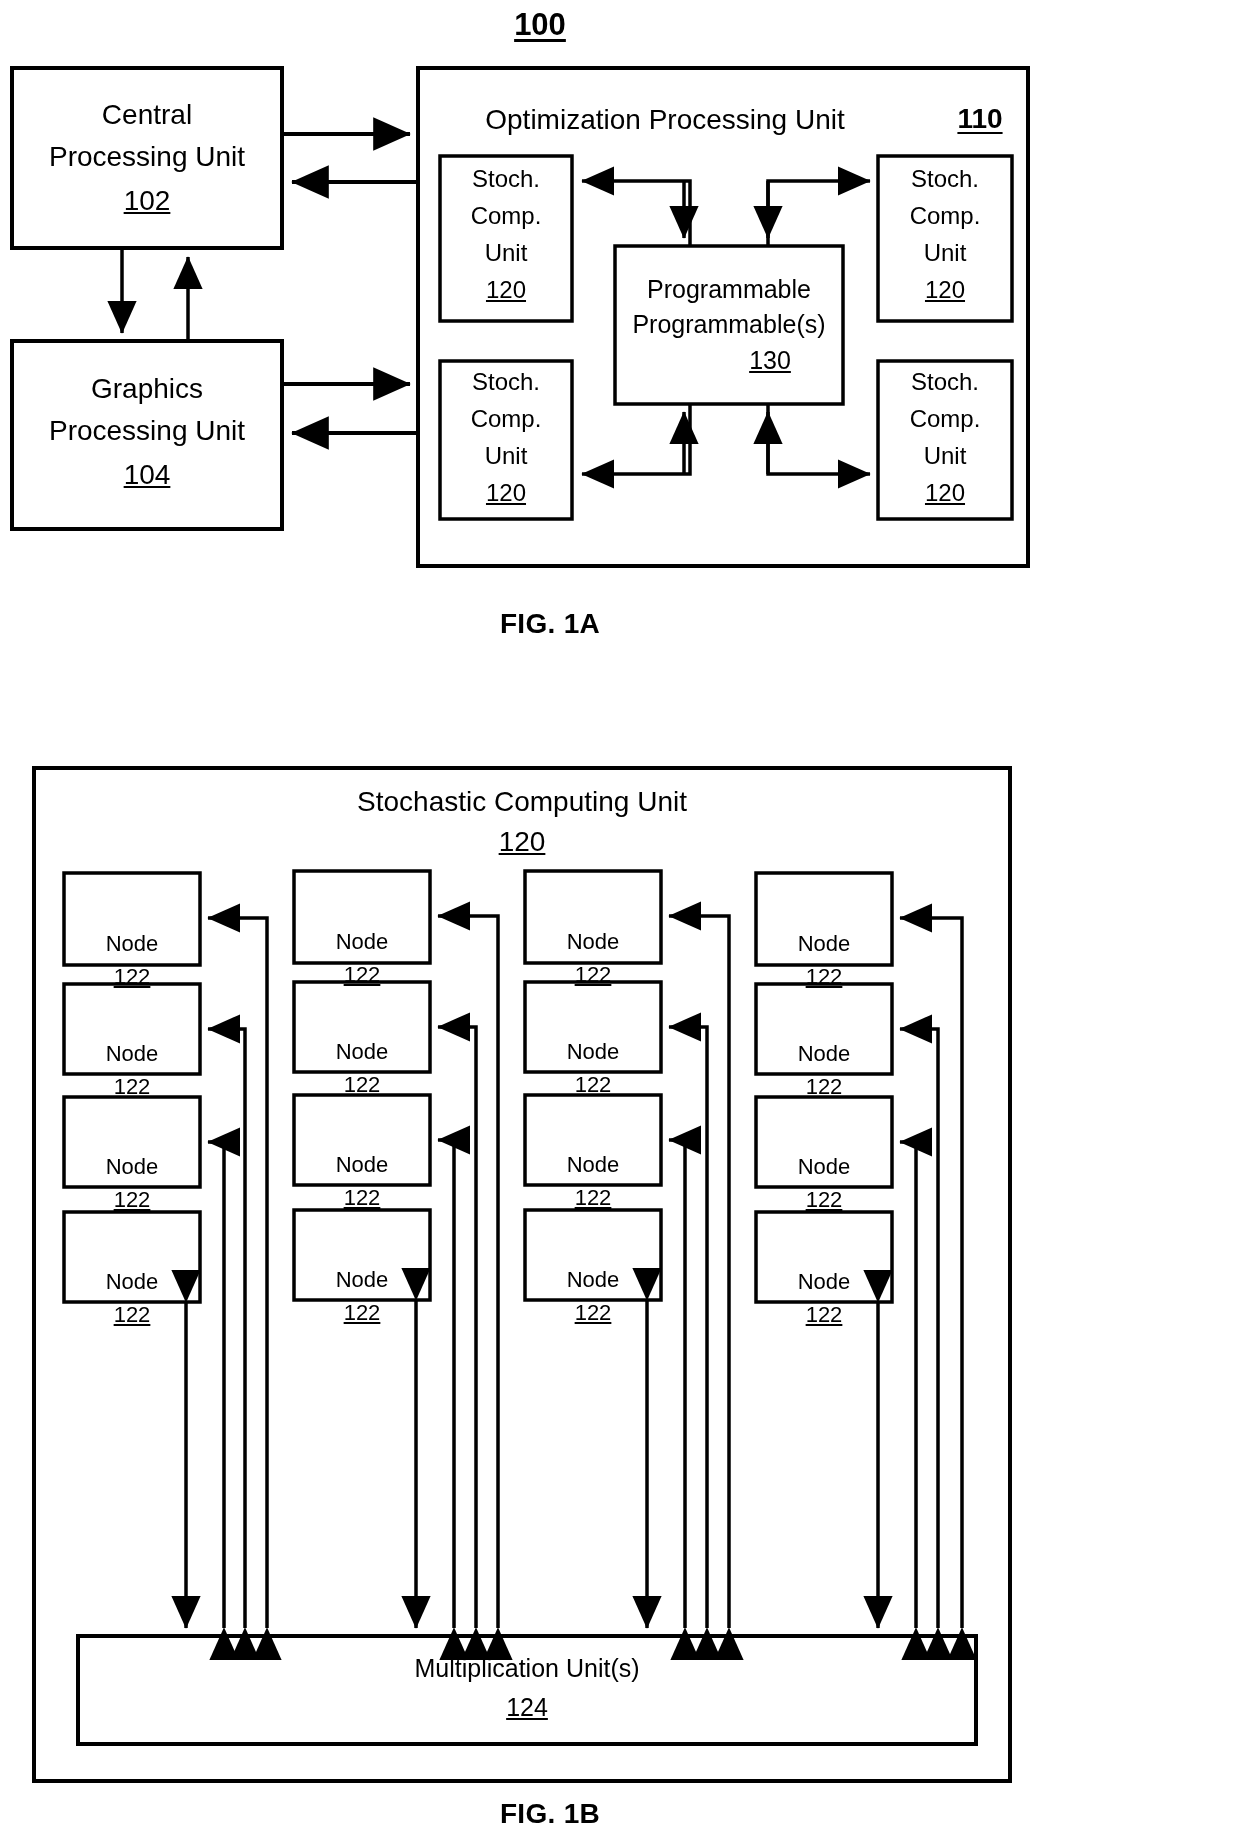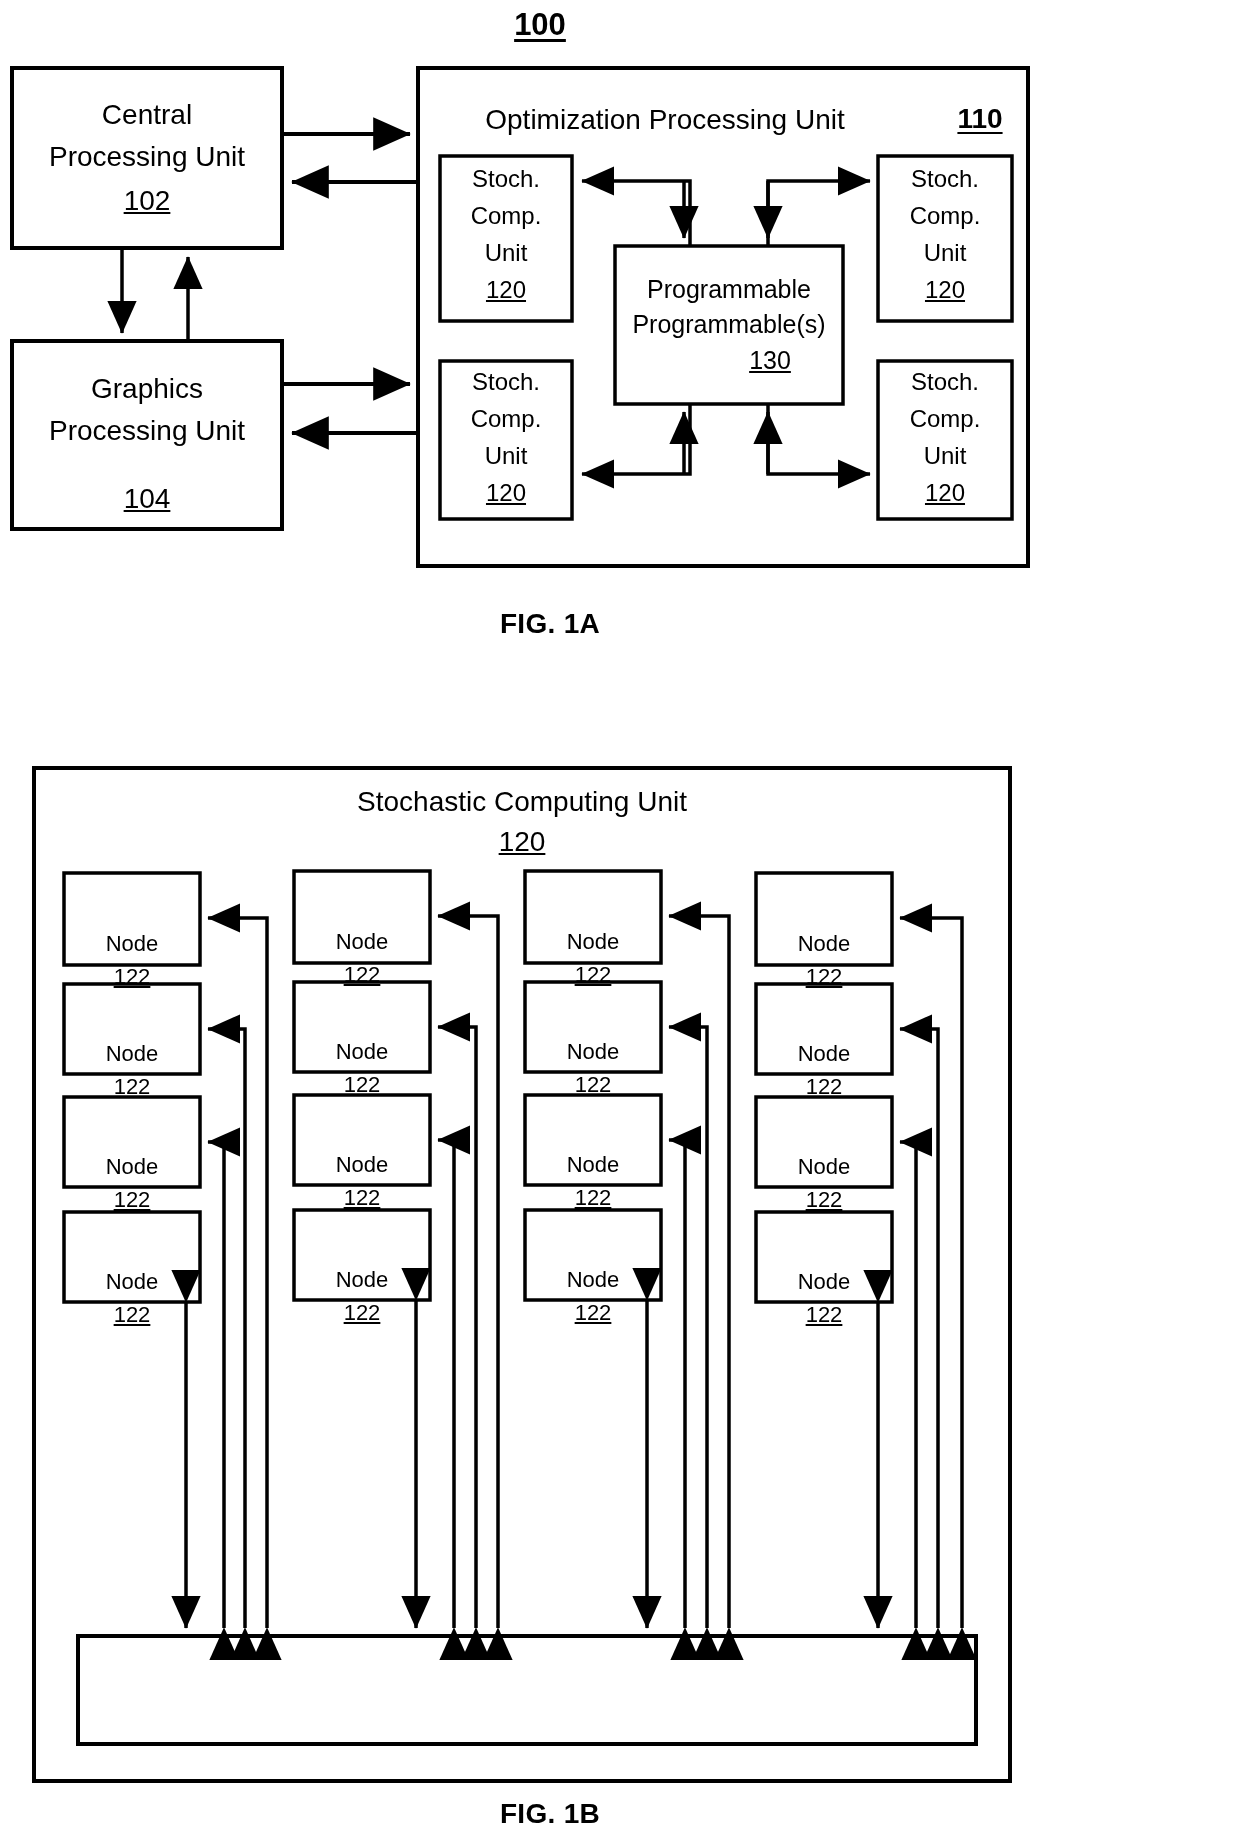--- a/index.html
+++ b/index.html
@@ -160,21 +160,21 @@
   </svg>
 
   <div class="lbl fig-num" style="left:490px; top:8px; width:100px;">100</div>
 
   <div class="lbl box-title-lg" style="left:12px; top:99px; width:270px;">Central</div>
   <div class="lbl box-title-lg" style="left:12px; top:141px; width:270px;">Processing Unit</div>
   <div class="lbl box-title-lg ref-num" style="left:12px; top:185px; width:270px;">102</div>
 
   <div class="lbl box-title-lg" style="left:12px; top:373px; width:270px;">Graphics</div>
   <div class="lbl box-title-lg" style="left:12px; top:415px; width:270px;">Processing Unit</div>
-  <div class="lbl box-title-lg ref-num" style="left:12px; top:483px; width:270px;">104</div>
+  <div class="lbl box-title-lg ref-num" style="left:12px; top:459px; width:270px;">104</div>
 
   <div class="lbl opu-title" style="left:430px; top:104px; width:470px; text-align:center;">Optimization Processing Unit</div>
   <div class="lbl fig-num" style="left:940px; top:103px; width:80px; font-size:28px;">110</div>
 
   <div class="lbl box-title-sm" style="left:440px; top:166px; width:132px;">Stoch.</div>
   <div class="lbl box-title-sm" style="left:440px; top:203px; width:132px;">Comp.</div>
   <div class="lbl box-title-sm" style="left:440px; top:240px; width:132px;">Unit</div>
   <div class="lbl box-title-sm ref-num" style="left:440px; top:277px; width:132px;">120</div>
 
   <div class="lbl box-title-sm" style="left:878px; top:166px; width:134px;">Stoch.</div>
@@ -230,16 +230,18 @@
 
   <div class="lbl node-label" style="left:756px; top:888px; width:136px;">Node</div>
   <div class="lbl node-label ref-num" style="left:756px; top:921px; width:136px;">122</div>
   <div class="lbl node-label" style="left:756px; top:998px; width:136px;">Node</div>
   <div class="lbl node-label ref-num" style="left:756px; top:1031px; width:136px;">122</div>
   <div class="lbl node-label" style="left:756px; top:1111px; width:136px;">Node</div>
   <div class="lbl node-label ref-num" style="left:756px; top:1144px; width:136px;">122</div>
   <div class="lbl node-label" style="left:756px; top:1226px; width:136px;">Node</div>
   <div class="lbl node-label ref-num" style="left:756px; top:1259px; width:136px;">122</div>
 
+  <div class="lbl mult-label" style="left:78px; top:1654px; width:898px; font-size:25px;">Multiplication Unit(s)</div>
+  <div class="lbl mult-label ref-num" style="left:78px; top:1693px; width:898px; font-size:25px;">124</div>
 
   <div class="lbl fig-caption" style="left:420px; top:1798px; width:260px;">FIG. 1B</div>
 
 </div>
 
 </body></html>

